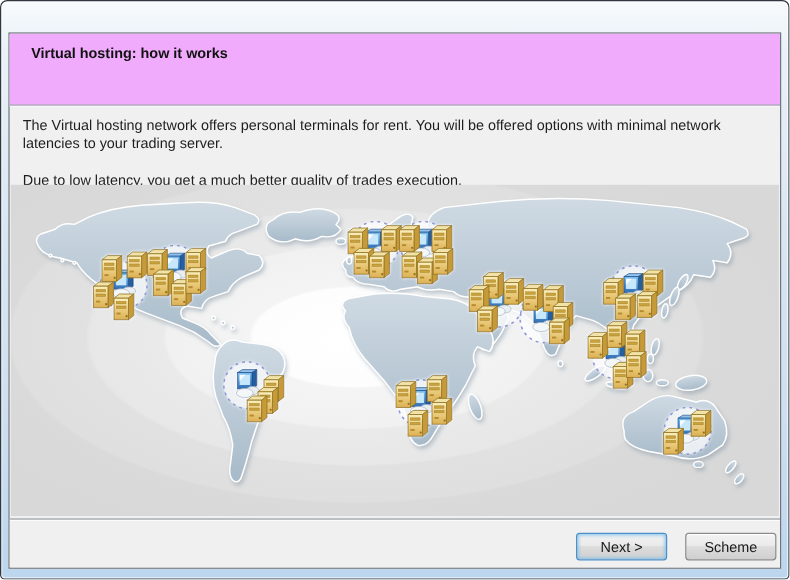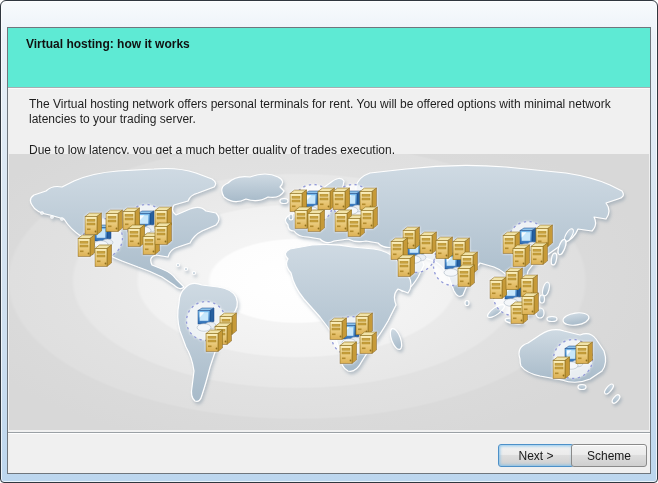--- a/index.html
+++ b/index.html
@@ -38,27 +38,27 @@
     background:linear-gradient(180deg,#f3c0b2 0%,#e08a72 40%,#d05f43 50%,#c04a2e 80%,#d4755c 100%);
     box-shadow:inset 0 1px 0 rgba(255,255,255,.55);
   }
   .close-x{width:11px;height:11px;display:block;}
   
   .content{
     position:absolute;left:6px;top:26px;width:644px;height:447px;
     border:1px solid #6f767d;background:#f0f0f0;overflow:hidden;
   }
   .wiz-header{
-    position:absolute;left:0;top:0;right:0;height:60px;background:#5eead4;
+    position:absolute;left:0;top:0;right:0;height:60px;background:#f0abfc;
     border-bottom:1px solid #a8adb2;box-shadow:0 1px 0 #fbfbfb;
   }
   .wiz-title{position:absolute;left:18px;top:9px;font-size:12px;font-weight:bold;color:#111;}
   .wiz-sub{position:absolute;left:37px;top:26px;font-size:12px;color:#222;}
   .bodytext{position:absolute;left:11px;top:61px;width:622px;font-size:12px;color:#1e1e1e;}
-  .bodytext p{margin:8px 0 0 10px;line-height:15px;}
+  .bodytext p{margin:8px 0 0 0;line-height:15px;}
   .bodytext p + p{margin-top:16px;}
   
   .map-zone{
     position:absolute;left:1px;right:1px;top:126px;bottom:43px;
     background:radial-gradient(ellipse 56% 62% at 45% 46%,
       #ffffff 0%,#fdfdfd 24%,#f4f4f4 25%,#f1f1f1 44%,
       #eaeaea 45%,#e7e7e7 62%,#e1e1e1 63%,#dfdfdf 80%,#dadada 81%,#d8d8d8 100%);
     overflow:hidden;
   }
   .map-svg{position:absolute;left:17px;top:7px;width:612px;height:268px;}
@@ -67,21 +67,21 @@
     position:absolute;left:0;right:0;bottom:0;height:41px;background:#f0f0f0;
     border-top:1px solid #9aa0a5;box-shadow:inset 0 1px 0 #ffffff;
   }
   .btn{
     position:absolute;top:11px;width:76px;height:23px;font-size:12px;color:#1a1a1a;
     font-family:"Liberation Sans","DejaVu Sans",sans-serif;
     border-radius:3px;cursor:default;padding:0;
     background:linear-gradient(180deg,#f2f2f2 0%,#ebebeb 45%,#dddddd 50%,#cfcfcf 100%);
   }
   .btn-next{
-    right:76px;border:1px solid #4d90c8;
+    right:94px;border:1px solid #4d90c8;
     box-shadow:inset 0 0 3px 1px #86c2ea, inset 0 1px 0 rgba(255,255,255,.9);
   }
   .btn-cancel{
     right:3px;border:1px solid #8a8a8a;
     box-shadow:inset 0 1px 0 rgba(255,255,255,.9);
   }
 </style>
 </head>
 <body>
 

